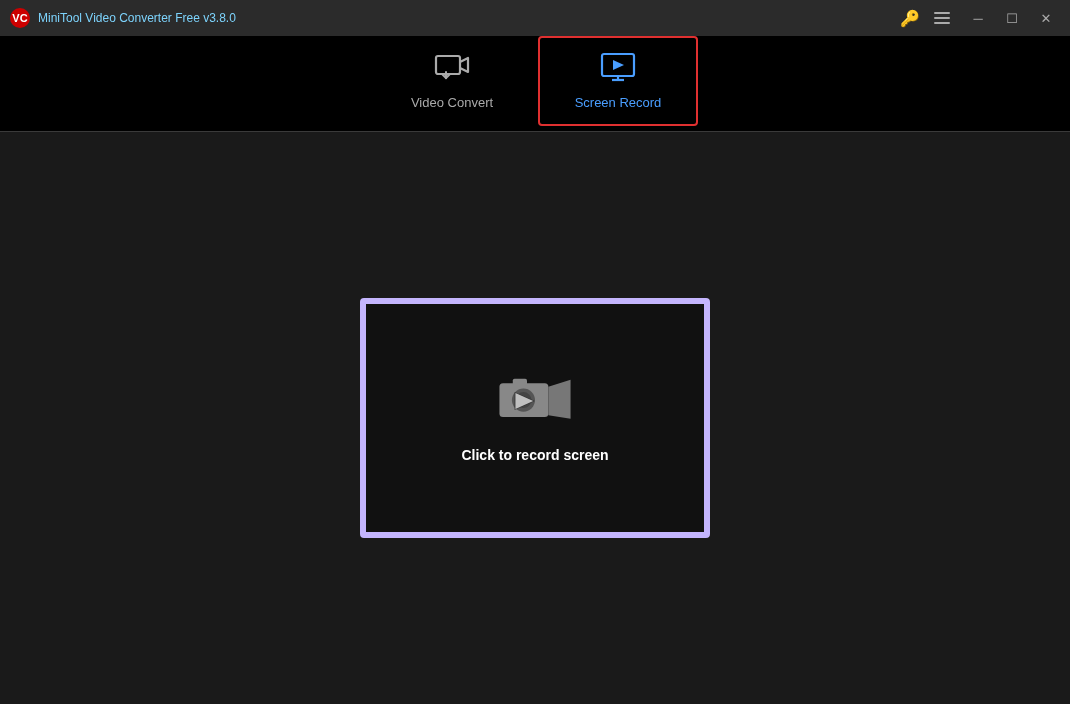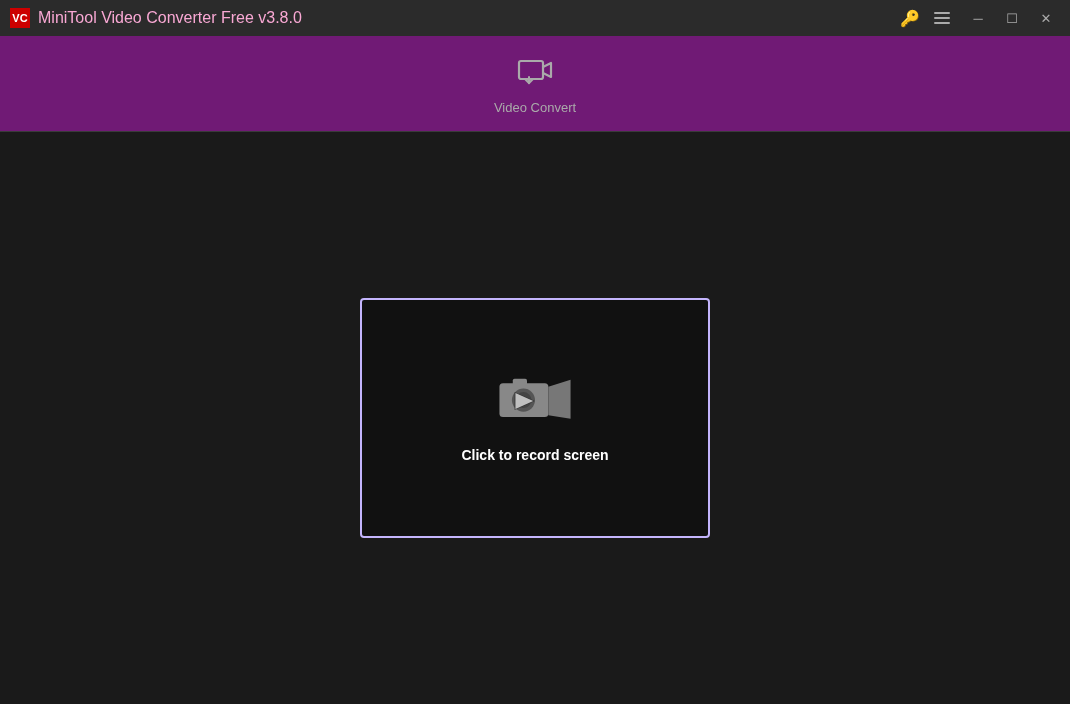--- a/index.html
+++ b/index.html
@@ -23,32 +23,32 @@
     }
     #title-bar-left {
       display: flex;
       align-items: center;
       gap: 8px;
     }
     #app-logo {
       width: 20px;
       height: 20px;
       background: #cc0000;
-      border-radius: 0;
+      border-radius: 10px;
       display: flex;
       align-items: center;
       justify-content: center;
       font-size: 11px;
       font-weight: bold;
       color: white;
       flex-shrink: 0;
     }
     #app-title {
-      font-size: 16px;
-      color: #f9a8d4;
+      font-size: 12px;
+      color: #7dd3fc;
     }
     #title-bar-controls {
       display: flex;
       align-items: center;
       gap: 6px;
     }
     .title-control {
       width: 28px;
       height: 24px;
       display: flex;
@@ -78,23 +78,23 @@
     .menu-line {
       width: 16px;
       height: 2px;
       background: #aaa;
       border-radius: 1px;
     }
 
     
     #nav-bar {
       display: flex;
-      align-items: flex-end;
-      justify-content: center;
-      background: #701a75;
+      align-items: flex-start;
+      justify-content: center;
+      background: #000000;
       height: 96px;
       gap: 6px;
       border-bottom: 1px solid #3a3a3a;
     }
     .nav-tab {
       display: flex;
       flex-direction: column;
       align-items: center;
       justify-content: center;
       width: 160px;
@@ -130,21 +130,21 @@
       align-items: center;
       justify-content: center;
       background: #1a1a1a;
       height: calc(704px - 36px - 96px);
     }
 
     
     #record-box {
       width: 350px;
       height: 240px;
-      border: 2px solid #c4b5fd;
+      border: 6px solid #c4b5fd;
       border-radius: 4px;
       background: #111111;
       display: flex;
       flex-direction: column;
       align-items: center;
       justify-content: center;
       cursor: pointer;
       gap: 18px;
     }
 
@@ -189,20 +189,33 @@
         <rect x="2" y="4" width="24" height="18" rx="2" stroke="#aaaaaa" stroke-width="2.2" fill="none"></rect>
         <polyline points="26,10 34,6 34,20 26,16" stroke="#aaaaaa" stroke-width="2.2" fill="none" stroke-linejoin="round"></polyline>
         <path d="M8 22 L12 26 L16 22" stroke="#aaaaaa" stroke-width="2" fill="none" stroke-linecap="round"></path>
         <line x1="12" y1="26" x2="12" y2="20" stroke="#aaaaaa" stroke-width="2" stroke-linecap="round"></line>
       </svg>
     </span>
     <span class="nav-tab-label">Video Convert</span>
   </div>
 
 
+  <div class="nav-tab active">
+    <span class="nav-icon">
+      <svg width="36" height="30" viewBox="0 0 36 30" fill="none" xmlns="http://www.w3.org/2000/svg">
+        <rect x="2" y="2" width="32" height="22" rx="2" stroke="#4a9eff" stroke-width="2.2" fill="none"></rect>
+
+        <polygon points="13,8 13,18 24,13" fill="#4a9eff"></polygon>
+
+        <line x1="18" y1="24" x2="18" y2="28" stroke="#4a9eff" stroke-width="2.2"></line>
+        <line x1="12" y1="28" x2="24" y2="28" stroke="#4a9eff" stroke-width="2.2"></line>
+      </svg>
+    </span>
+    <span class="nav-tab-label">Screen Record</span>
+  </div>
 
 
 </div>
 
 <div id="main-content">
   <div id="record-box">
 
     <svg class="camera-icon-svg" viewBox="0 0 90 60" xmlns="http://www.w3.org/2000/svg">
 
       <rect x="5" y="10" width="55" height="38" rx="4" fill="#888888"></rect>

